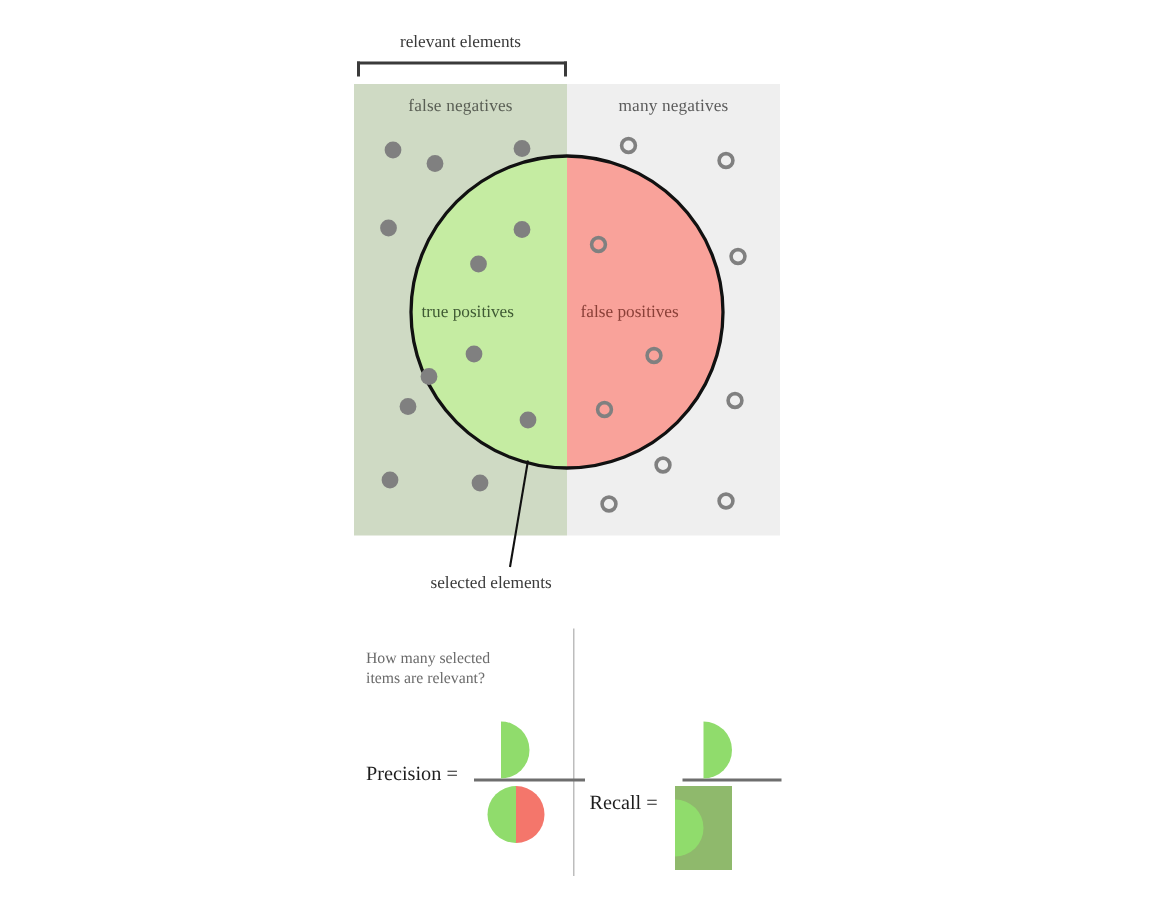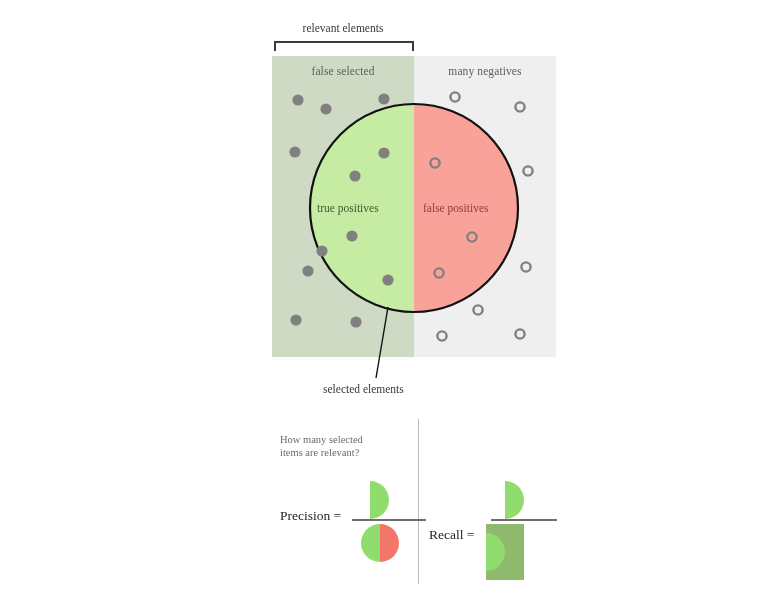--- a/index.html
+++ b/index.html
@@ -13,21 +13,20 @@
     position: relative;
     font-family: "Liberation Serif", "DejaVu Serif", serif;
     overflow: hidden;
   }
 
   #stage {
     position: absolute;
     left: 0; top: 0;
     width: 675px;
     height: 601px;
-    margin-left: 36px;
   }
 
   
   .panel {
     position: absolute;
   }
   #panel-relevant {
     left: 236px;
     top: 56px;
     width: 142px;
@@ -178,21 +177,21 @@
   <div class="panel" id="panel-relevant" style="background: rgb(207, 218, 196);"></div>
   <div class="panel" id="panel-irrelevant" style="background: rgb(239, 239, 239);"></div>
 
   <div id="bracket-caption">relevant elements</div>
   <div id="bracket">
     <div class="bar"></div>
     <div class="tick left"></div>
     <div class="tick right"></div>
   </div>
 
-  <div class="panel-label" id="label-false-negatives">false selected</div>
+  <div class="panel-label" id="label-false-negatives">false negatives</div>
   <div class="panel-label" id="label-true-negatives">many negatives</div>
 
   <svg id="venn-svg" viewBox="0 0 768 601">
     <defs>
       <clipPath id="clip-circle">
         <circle cx="378" cy="208" r="104"></circle>
       </clipPath>
     </defs>
     <g clip-path="url(#clip-circle)">
       <rect id="tp-half" x="274" y="104" width="104" height="208" fill="#c5eca2"></rect>

